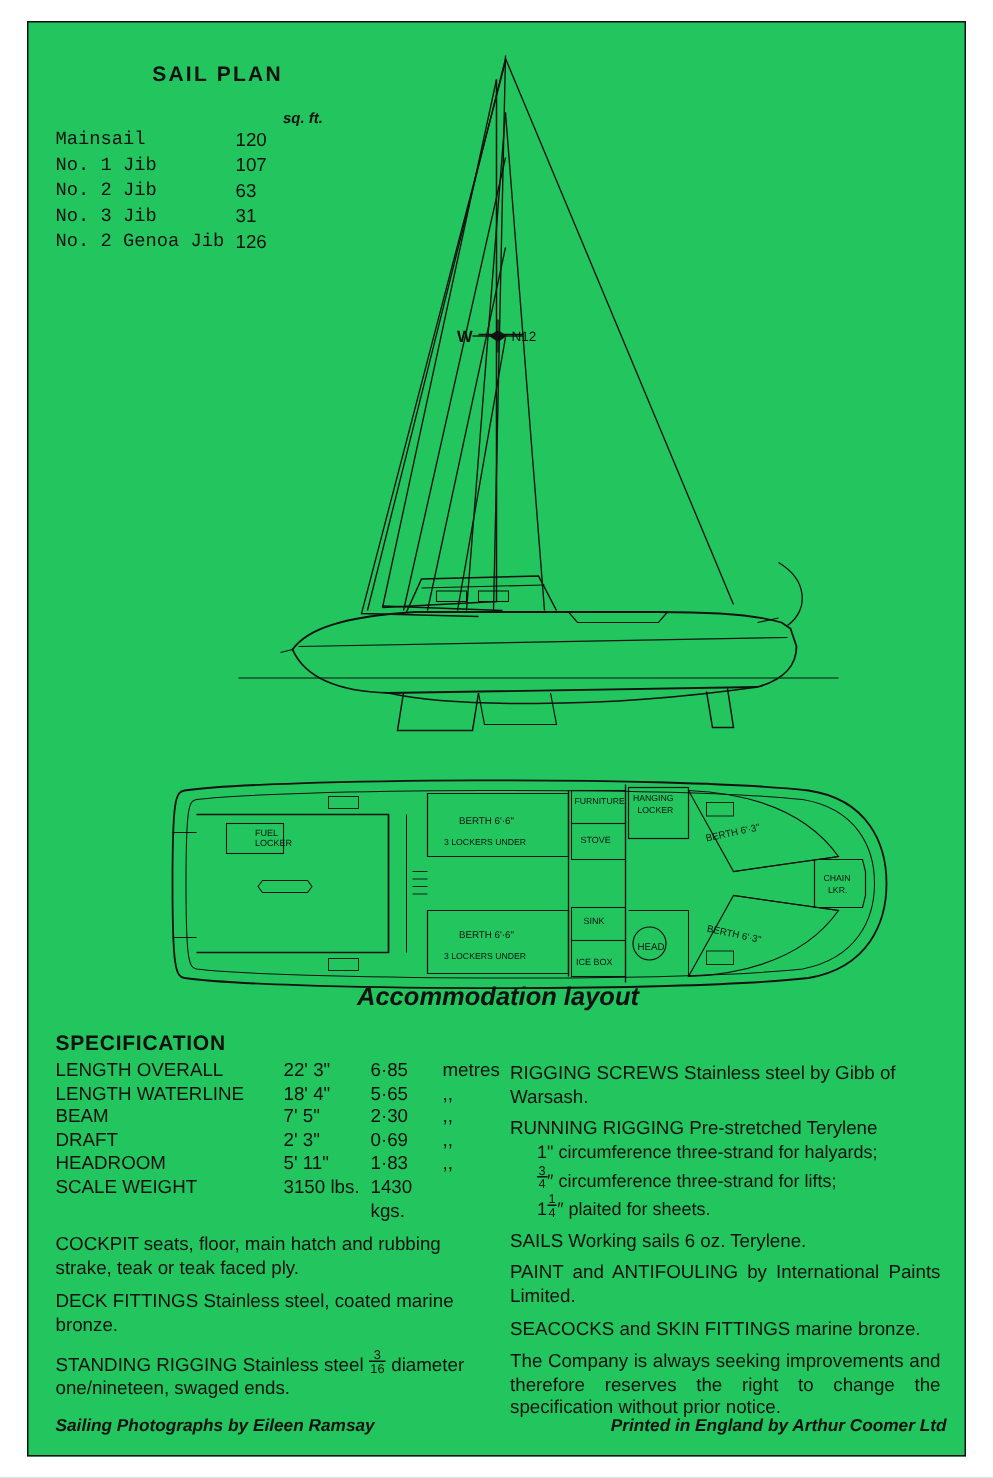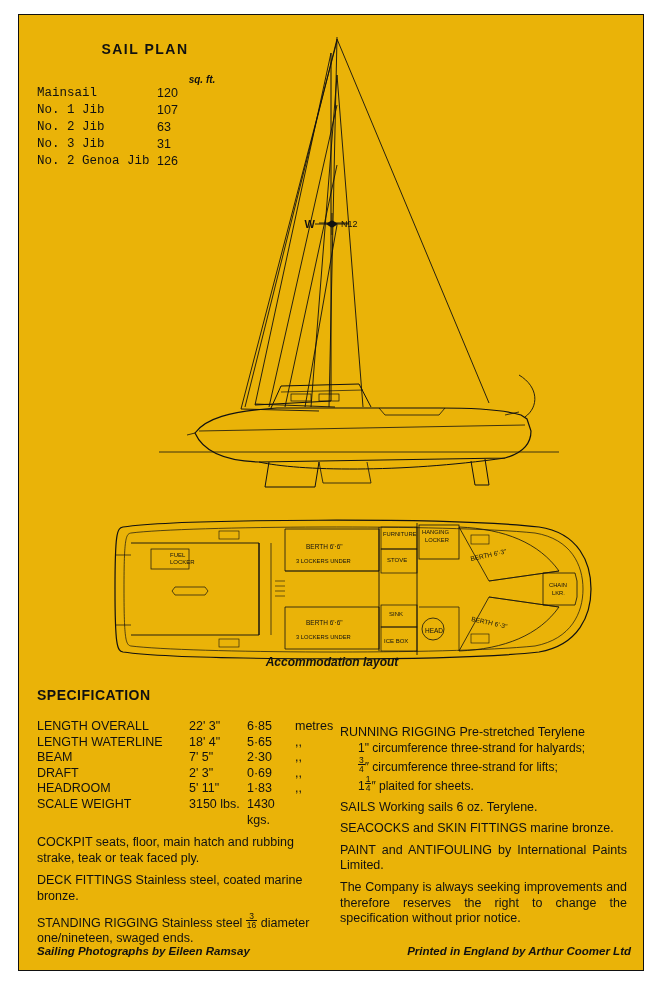--- a/index.html
+++ b/index.html
@@ -16,21 +16,21 @@
     overflow: hidden;
   }
   .page {
     position: absolute;
     left: 18px;
     top: 14px;
     width: 626px;
     height: 957px;
     border: 1.5px solid #111;
     box-sizing: border-box;
-    background: #eab308;
+    background: #22c55e;
   }
 
   
   .sailplan {
     position: absolute;
     left: 18px;
     top: 26px;
     width: 210px;
   }
   .sailplan-title {
@@ -65,37 +65,37 @@
     height: 680px;
     pointer-events: none;
   }
 
   .caption {
     position: absolute;
     top: 640px;
     left: 0;
     width: 626px;
     text-align: center;
-    font-size: 12px;
+    font-size: 17px;
     font-style: italic;
     font-weight: bold;
   }
 
   
   .spec {
     position: absolute;
     left: 18px;
     top: 672px;
     width: 590px;
   }
   .spec-title {
     font-size: 14px;
     font-weight: bold;
     letter-spacing: 0.5px;
-    margin-bottom: 16px;
+    margin-bottom: 3px;
   }
   .cols {
     display: flex;
     gap: 14px;
   }
   .col-left { width: 290px; }
   .col-right { width: 288px; }
 
   .dim-row {
     display: flex;
@@ -357,38 +357,39 @@
         </div>
 
         <div class="para">COCKPIT seats, floor, main hatch and rubbing strake, teak or teak faced ply.</div>
         <div class="para">DECK FITTINGS Stainless steel, coated marine bronze.</div>
         <div class="para">
           <span>STANDING RIGGING Stainless steel </span><span class="frac-box"><span class="n">3</span><span class="d">16</span></span><span> diameter one/nineteen, swaged ends.</span>
         </div>
       </div>
 
       <div class="col-right">
+        <div class="para-tight">RIGGING SCREWS Stainless steel by Gibb of Warsash.</div>
         <div class="para">RUNNING RIGGING Pre-stretched Terylene</div>
 
         <div class="sub">
           <span>1"</span>
           <span>circumference three-strand for halyards;</span>
         </div>
         <div class="sub">
           <span class="frac-box"><span class="n">3</span><span class="d">4</span></span><span>″</span>
           <span>circumference three-strand for lifts;</span>
         </div>
         <div class="sub">
           <span>1</span><span class="frac-box"><span class="n">1</span><span class="d">4</span></span><span>″</span>
           <span>plaited for sheets.</span>
         </div>
 
         <div class="para">SAILS Working sails 6 oz. Terylene.</div>
+        <div class="para just">PAINT and ANTIFOULING by International Paints Limited.</div>
         <div class="para">SEACOCKS and SKIN FITTINGS marine bronze.</div>
-        <div class="para just">PAINT and ANTIFOULING by International Paints Limited.</div>
         <div class="para just">The Company is always seeking improvements and therefore reserves the right to change the specification without prior notice.</div>
       </div>
 
     </div>
   </div>
 
   <div class="footer">
     <div>Sailing Photographs by Eileen Ramsay</div>
     <div>Printed in England by Arthur Coomer Ltd</div>
   </div>

